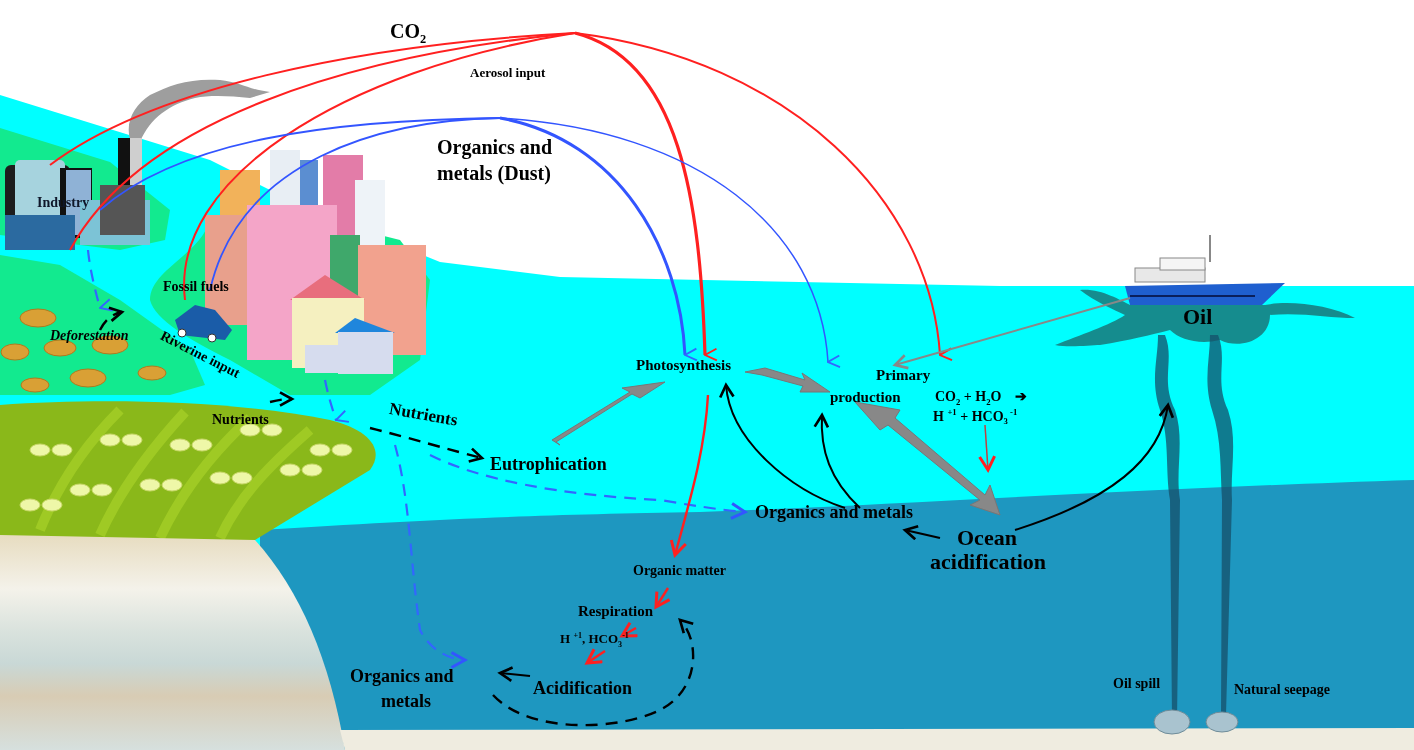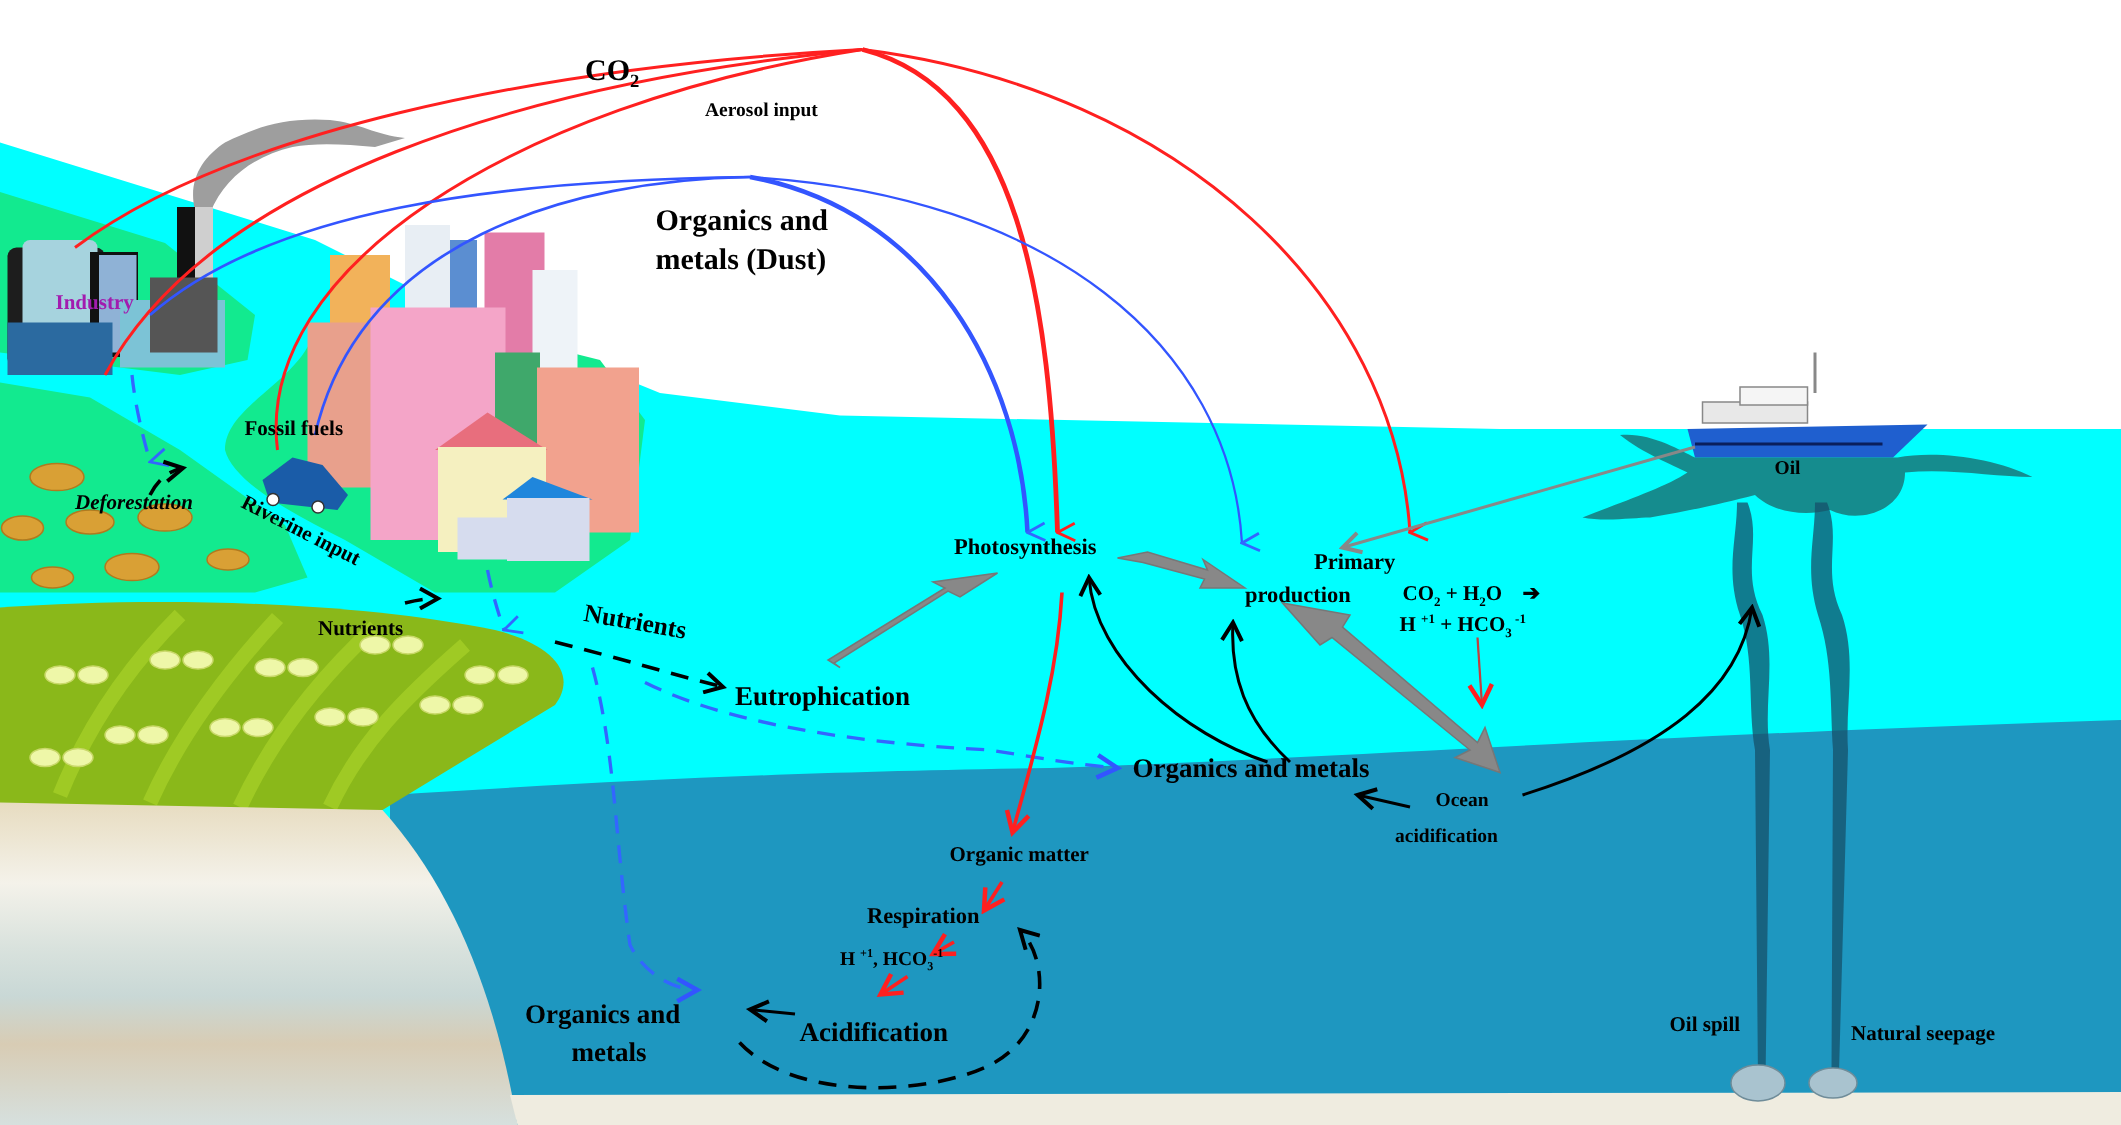--- a/index.html
+++ b/index.html
@@ -1,25 +1,25 @@
 <!DOCTYPE html>
 <html><head>
 <meta charset="utf-8">
 <style>
   html, body { margin: 0; padding: 0; background: #ffffff; }
   body { width: 1414px; height: 750px; overflow: hidden; position: relative; font-family: "Liberation Serif", serif; }
   #scene { position: absolute; left: 0; top: 0; width: 1414px; height: 750px; }
   .lbl { position: absolute; font-family: "Liberation Serif", serif; font-weight: bold; color: #000; white-space: nowrap; line-height: 1.1; }
-  .lbl.white { color: #a21caf; }
+  .lbl.white { color: #0f172a; }
   .s13 { font-size: 13px; }
   .s14 { font-size: 14px; }
   .s15 { font-size: 15px; }
   .s17 { font-size: 17px; }
   .s18 { font-size: 18px; }
-  .s19 { font-size: 13px; }
+  .s19 { font-size: 22px; }
   .s20 { font-size: 20px; }
   sub, sup { font-size: 0.62em; }
   .rot-river { transform: rotate(27deg); transform-origin: left top; }
   .rot-nutr { transform: rotate(10deg); transform-origin: left top; }
 </style>
 </head>
 <body>
 
 <svg id="scene" viewBox="0 0 1414 750" xmlns="http://www.w3.org/2000/svg">
   <defs>
@@ -208,21 +208,21 @@
 
   <g fill="none" stroke="#000" stroke-width="2">
     <path d="M845,508 C790,490 730,440 726,385" marker-end="url(#mBlack)"></path>
     <path d="M860,508 C830,480 820,450 822,415" marker-end="url(#mBlack)"></path>
     <path d="M940,538 L905,530" marker-end="url(#mBlack)"></path>
     <path d="M1015,530 C1110,500 1160,460 1168,405" marker-end="url(#mBlack)"></path>
     <path d="M530,676 L500,673" marker-end="url(#mBlack)"></path>
   </g>
 </svg>
 
-<div class="lbl s20" style="left:390px; top:36px;"><span>CO</span><sub>2</sub></div>
+<div class="lbl s20" style="left:390px; top:20px;"><span>CO</span><sub>2</sub></div>
 <div class="lbl s13" style="left:470px; top:66px;">Aerosol input</div>
 <div class="lbl s20" style="left:437px; top:136px;">Organics and</div>
 <div class="lbl s20" style="left:437px; top:162px;">metals (Dust)</div>
 
 <div class="lbl white s14" style="left:37px; top:195px;">Industry</div>
 <div class="lbl s14" style="left:163px; top:279px;">Fossil fuels</div>
 <div class="lbl s14" style="left:50px; top:328px;font-style:italic;">Deforestation</div>
 <div class="lbl s14 rot-river" style="left:165px; top:328px;">Riverine input</div>
 <div class="lbl s14" style="left:212px; top:412px;">Nutrients</div>
 <div class="lbl s17 rot-nutr" style="left:391px; top:400px;">Nutrients</div>

